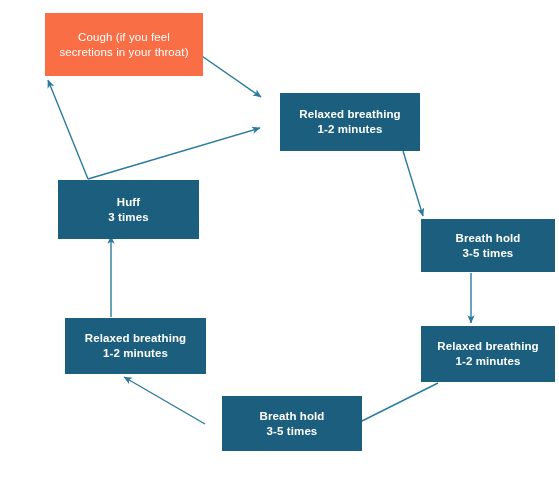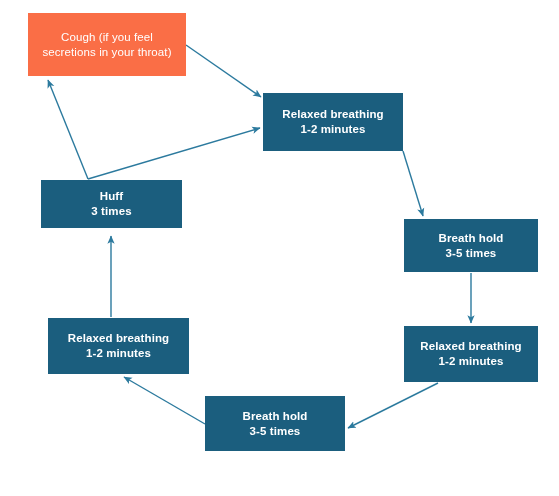--- a/index.html
+++ b/index.html
@@ -29,20 +29,21 @@
     align-items: center;
     justify-content: center;
     text-align: center;
     color: #ffffff;
     font-size: 11.5px;
     line-height: 15px;
     letter-spacing: 0.1px;
     box-sizing: border-box;
     padding: 2px 6px;
     white-space: pre-line;
+    margin-left: 17px;
   }
   .node-teal { background: #1b5e7e; font-weight: bold; }
   .node-orange { background: #fa6e46; }
 </style>
 </head>
 <body>
 
 <div id="canvas">
 
   <svg id="arrow-layer" viewBox="0 0 559 496" xmlns="http://www.w3.org/2000/svg">
@@ -86,18 +87,18 @@
   <div class="node node-teal" style="left:205px;top:396px;width:140px;height:55px;">
     <span>Breath hold
 3-5 times</span>
   </div>
 
   <div class="node node-teal" style="left:48px;top:318px;width:141px;height:56px;">
     <span>Relaxed breathing
 1-2 minutes</span>
   </div>
 
-  <div class="node node-teal" style="left:41px;top:180px;width:141px;height:48px;">
+  <div class="node node-teal" style="left:41px;top:180px;width:141px;height:59px;">
     <span>Huff
 3 times</span>
   </div>
 
 </div>
 
 </body></html>

